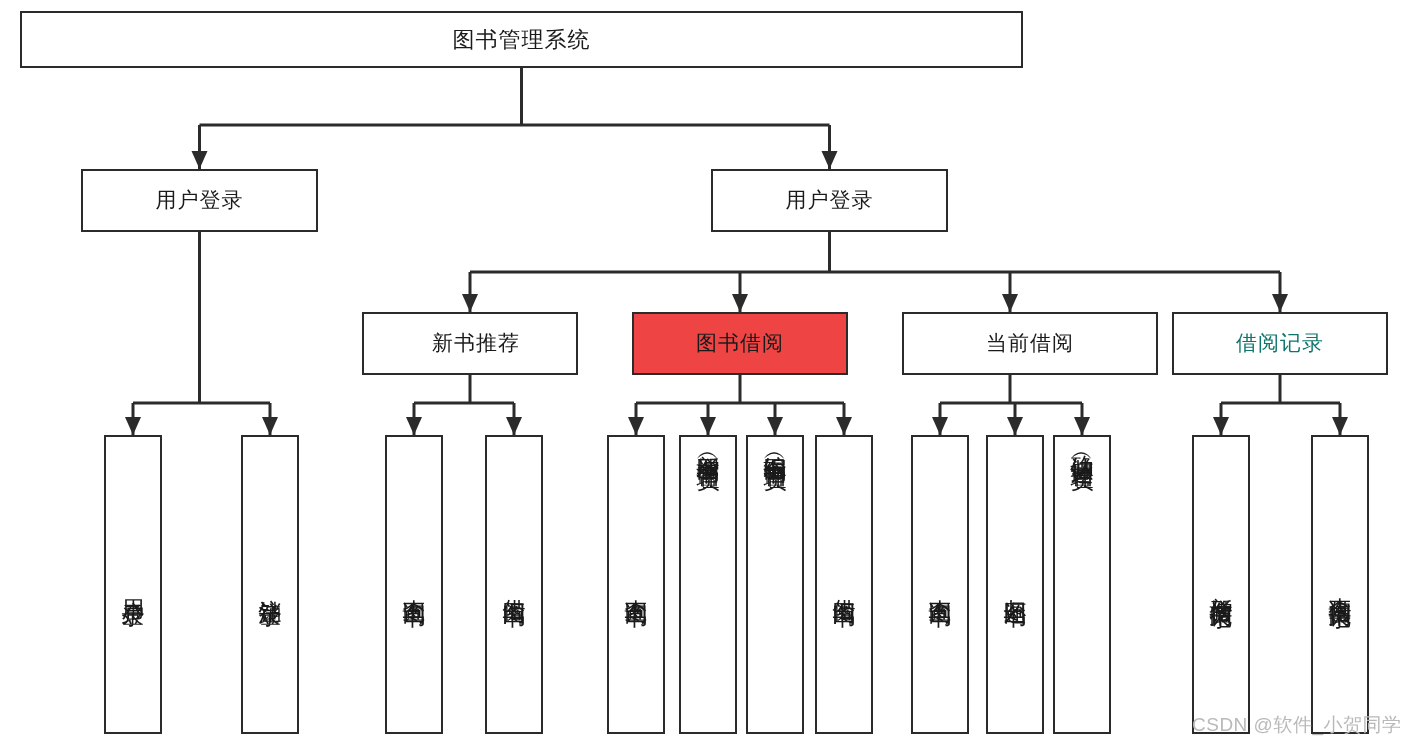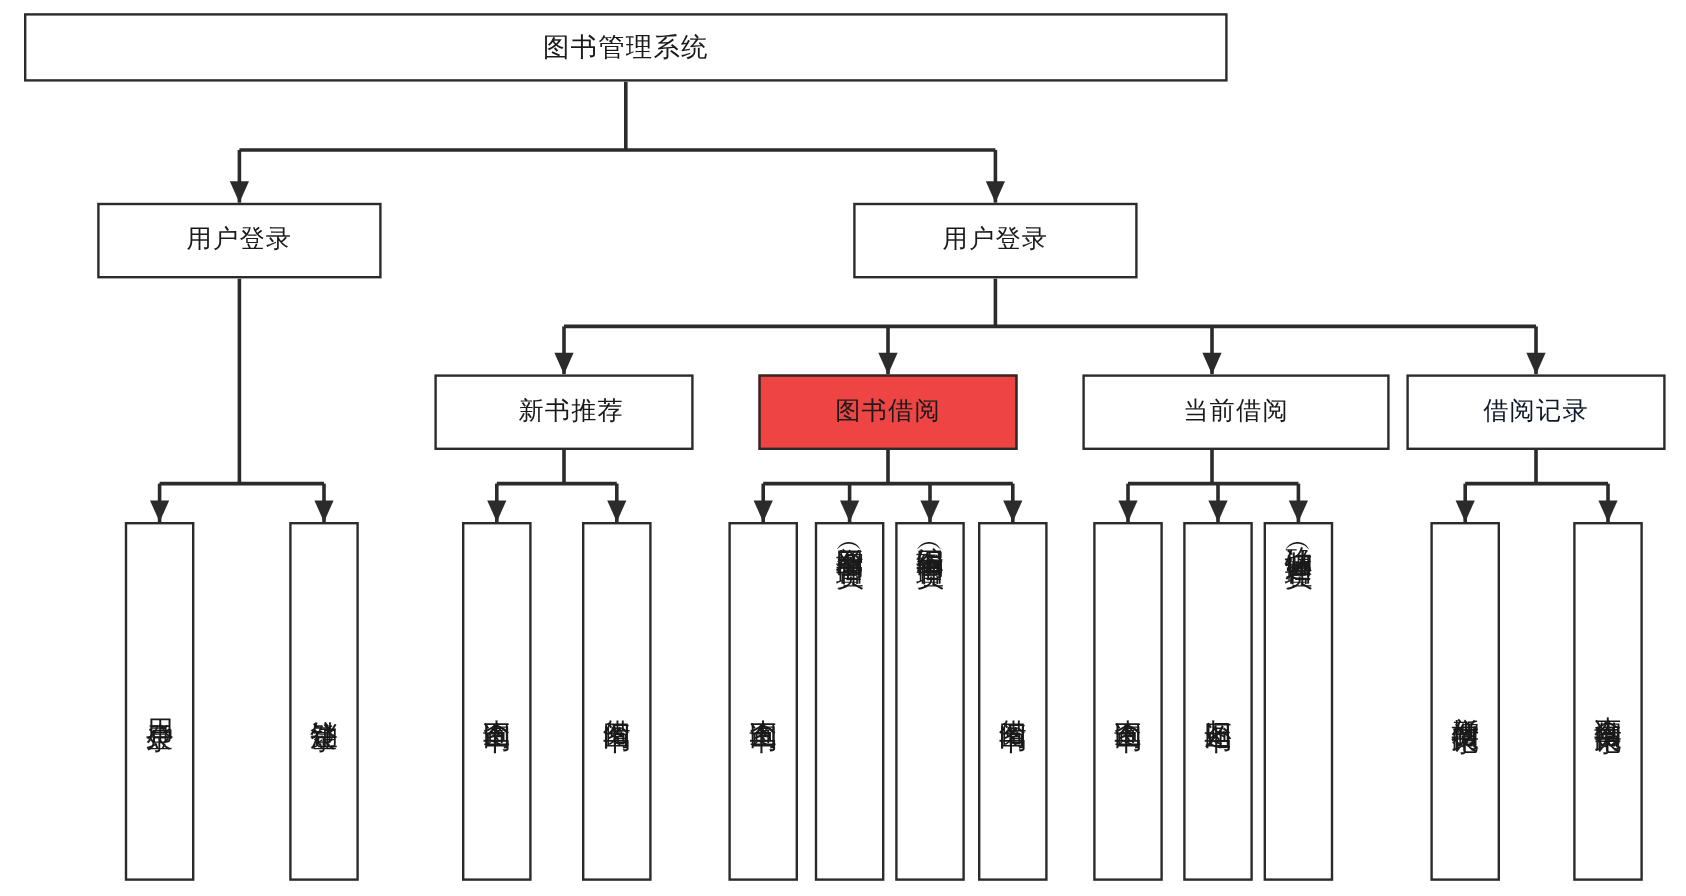--- a/index.html
+++ b/index.html
@@ -135,21 +135,21 @@
       </div>
       <div class="node level3" id="node-new-book-recommend" style="left: 362px; top: 312px; width: 216px; height: 63px; border-color: rgb(43, 43, 43); background: rgb(255, 255, 255); color: rgb(26, 26, 26); padding-left: 12px;">
         <span class="label">新书推荐</span>
       </div>
       <div class="node level3" id="node-book-borrow" style="left: 632px; top: 312px; width: 216px; height: 63px; border-color: rgb(43, 43, 43); background: #ef4444; color: rgb(26, 26, 26);">
         <span class="label">图书借阅</span>
       </div>
       <div class="node level3" id="node-current-borrow" style="left: 902px; top: 312px; width: 256px; height: 63px; border-color: rgb(43, 43, 43); background: rgb(255, 255, 255); color: rgb(26, 26, 26);">
         <span class="label">当前借阅</span>
       </div>
-      <div class="node level3" id="node-borrow-record" style="left: 1172px; top: 312px; width: 216px; height: 63px; border-color: rgb(43, 43, 43); background: rgb(255, 255, 255); color: #0f172a;">
+      <div class="node level3" id="node-borrow-record" style="left: 1172px; top: 312px; width: 216px; height: 63px; border-color: rgb(43, 43, 43); background: rgb(255, 255, 255); color: #0f766e;">
         <span class="label">借阅记录</span>
       </div>
       <div class="node leaf centered" id="node-leaf-user-login" style="left: 104px; top: 435px; width: 58px; height: 299px; border-color: rgb(43, 43, 43); background: rgb(255, 255, 255); color: rgb(26, 26, 26);">
         <span class="label">用户登录</span>
       </div>
       <div class="node leaf centered" id="node-leaf-user-logout" style="left: 241px; top: 435px; width: 58px; height: 299px; border-color: rgb(43, 43, 43); background: rgb(255, 255, 255); color: rgb(26, 26, 26);">
         <span class="label">注销登录</span>
       </div>
       <div class="node leaf centered" id="node-leaf-query-book-1" style="left: 385px; top: 435px; width: 58px; height: 299px; border-color: rgb(43, 43, 43); background: rgb(255, 255, 255); color: rgb(26, 26, 26);">
         <span class="label">查询图书</span>
@@ -178,13 +178,14 @@
       <div class="node leaf" id="node-leaf-confirm-return" style="left: 1053px; top: 435px; width: 58px; height: 299px; border-color: rgb(43, 43, 43); background: rgb(255, 255, 255); color: rgb(26, 26, 26);">
         <span class="label">确认归还（管理员）</span>
       </div>
       <div class="node leaf centered" id="node-leaf-add-record" style="left: 1192px; top: 435px; width: 58px; height: 299px; border-color: rgb(43, 43, 43); background: rgb(255, 255, 255); color: rgb(26, 26, 26);">
         <span class="label">新增借阅记录</span>
       </div>
       <div class="node leaf centered" id="node-leaf-query-record" style="left: 1311px; top: 435px; width: 58px; height: 299px; border-color: rgb(43, 43, 43); background: rgb(255, 255, 255); color: rgb(26, 26, 26);">
         <span class="label">查询借阅记录</span>
       </div>
     </div>
+  <div class="watermark" style="left: 1192px; top: 712px; color: rgb(185, 185, 185);">CSDN @软件_小贺同学</div>
 </div>
 
 </body></html>

